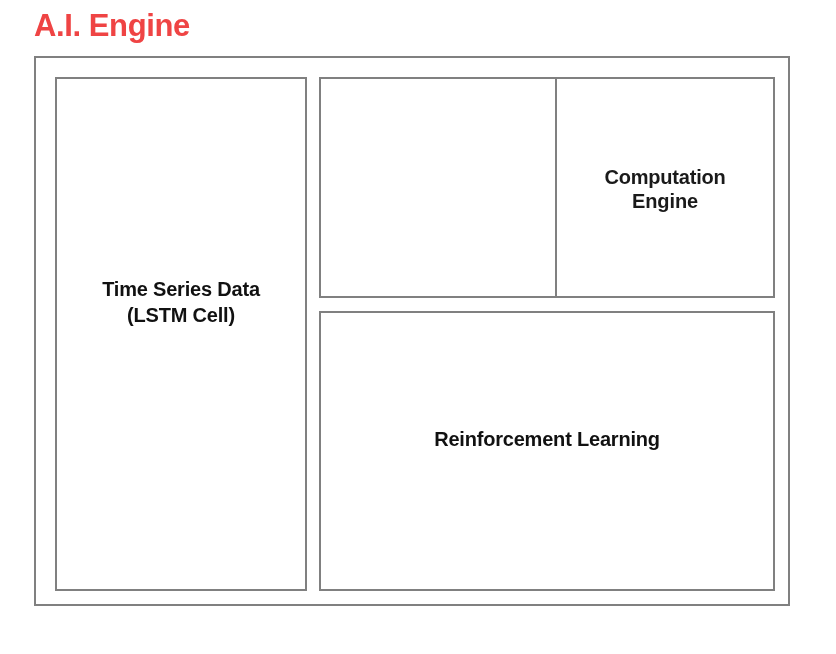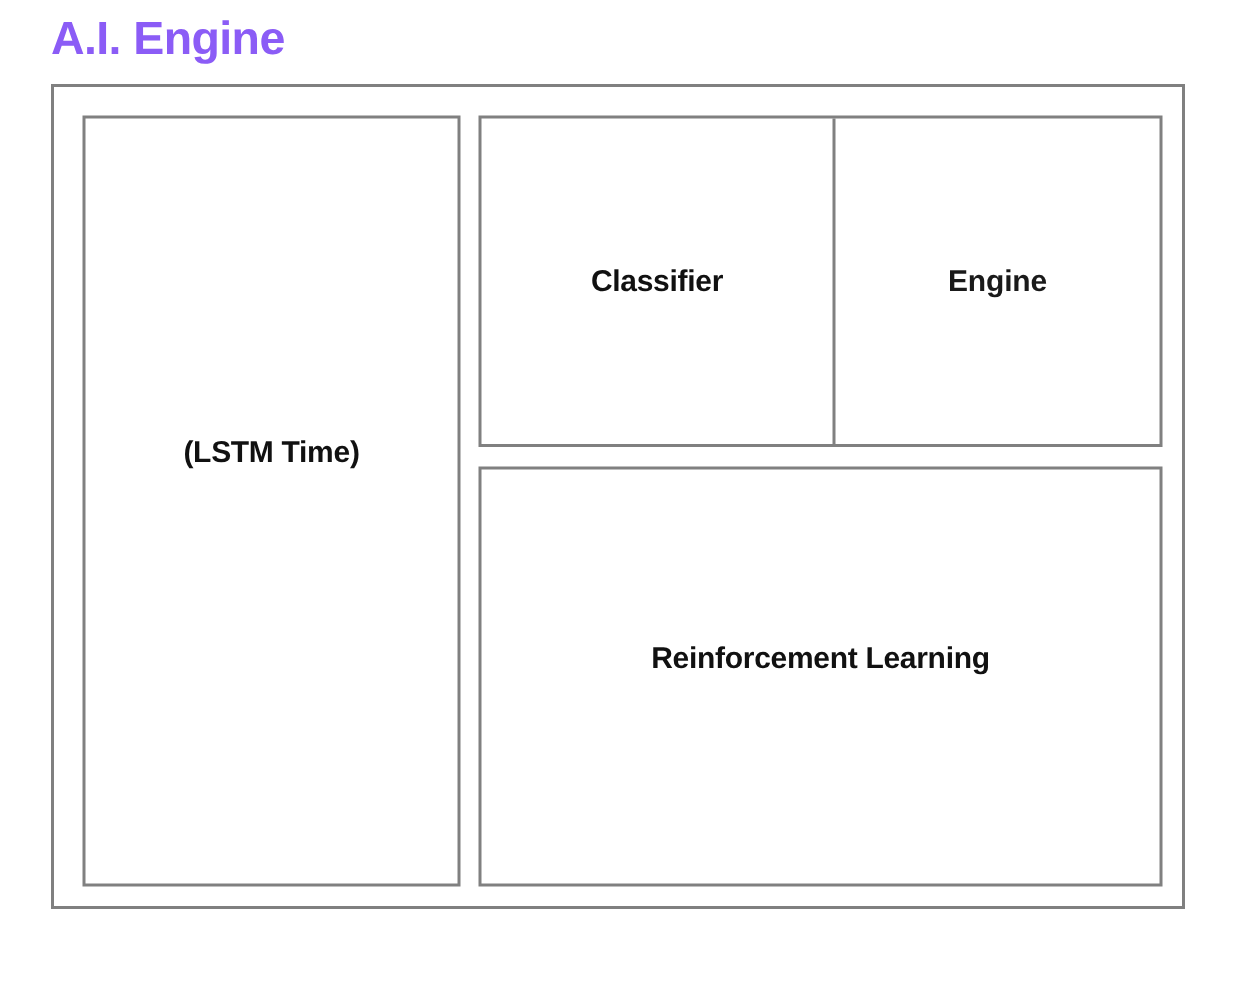--- a/index.html
+++ b/index.html
@@ -24,21 +24,21 @@
 
   
   .diagram-title {
     position: absolute;
     left: 34px;
     top: 6px;
     font-size: 31px;
     font-weight: bold;
     letter-spacing: -0.4px;
     line-height: 40px;
-    color: #8b5cf6;
+    color: #ef4444;
     white-space: nowrap;
   }
 
   
   .outer-box {
     position: absolute;
     left: 34px;
     top: 56px;
     width: 756px;
     height: 550px;
@@ -147,32 +147,31 @@
 <body>
 
 <div class="canvas">
 
   <div class="diagram-title">A.I. Engine</div>
 
   <div class="outer-box">
 
     <div class="node box-lstm">
       <div class="node-label">
-        <div>(LSTM Time)</div>
+        <div>Time Series Data</div>
+        <div>(LSTM Cell)</div>
       </div>
     </div>
 
     <div class="row-top">
 
-      <div class="cell cell-classifier">
-        <div class="node-label">Classifier</div>
-      </div>
 
       <div class="cell cell-computation">
         <div>
+          <span class="computation-line1">Computation</span>
           <span class="computation-line2">Engine</span>
         </div>
       </div>
 
     </div>
 
     <div class="node box-rl">
       <div class="node-label">Reinforcement Learning</div>
     </div>
 

